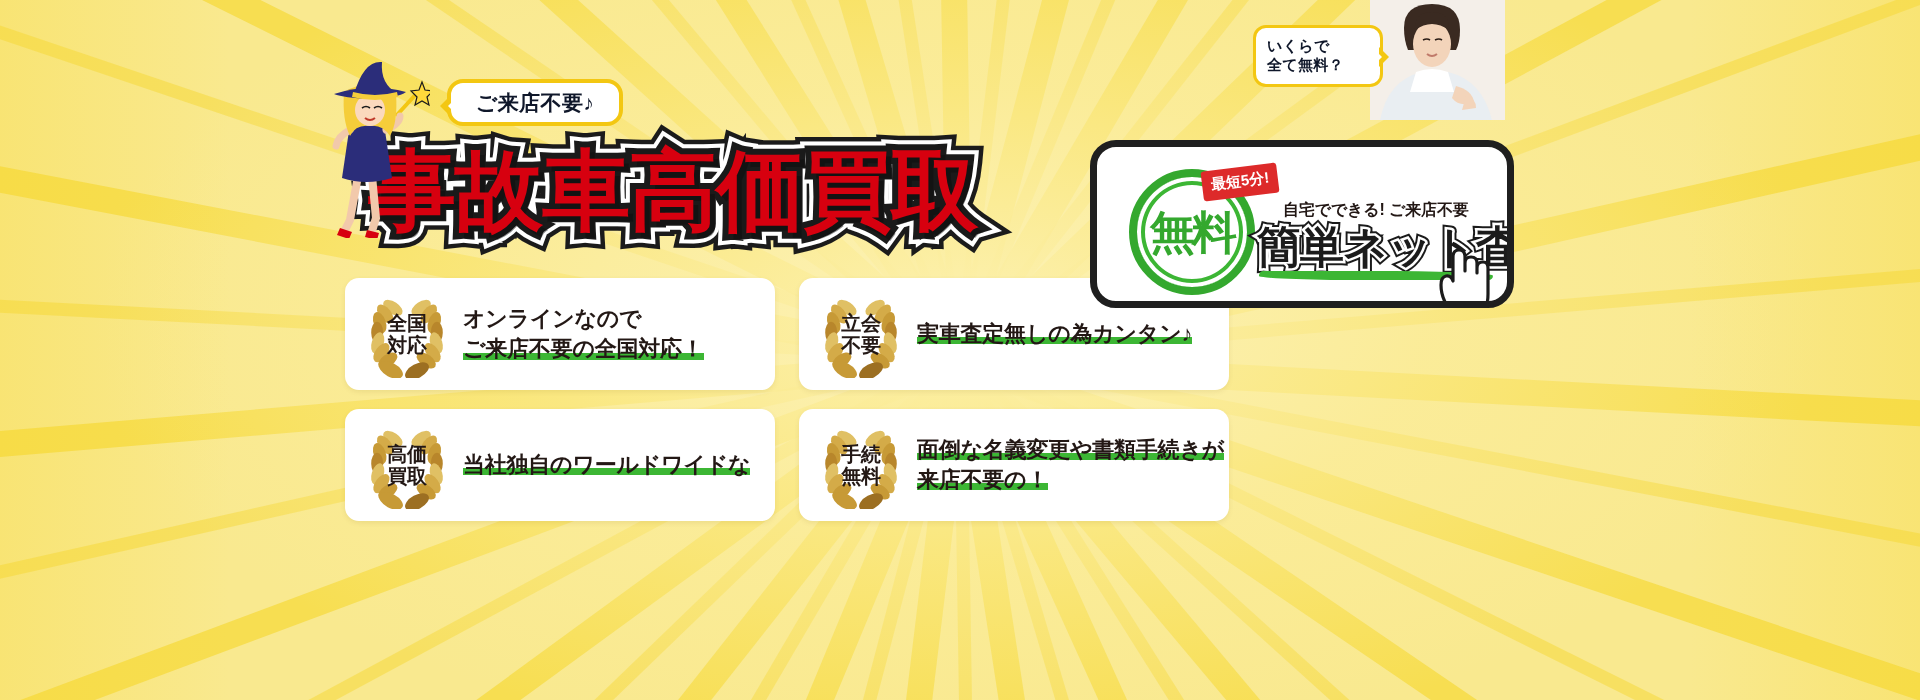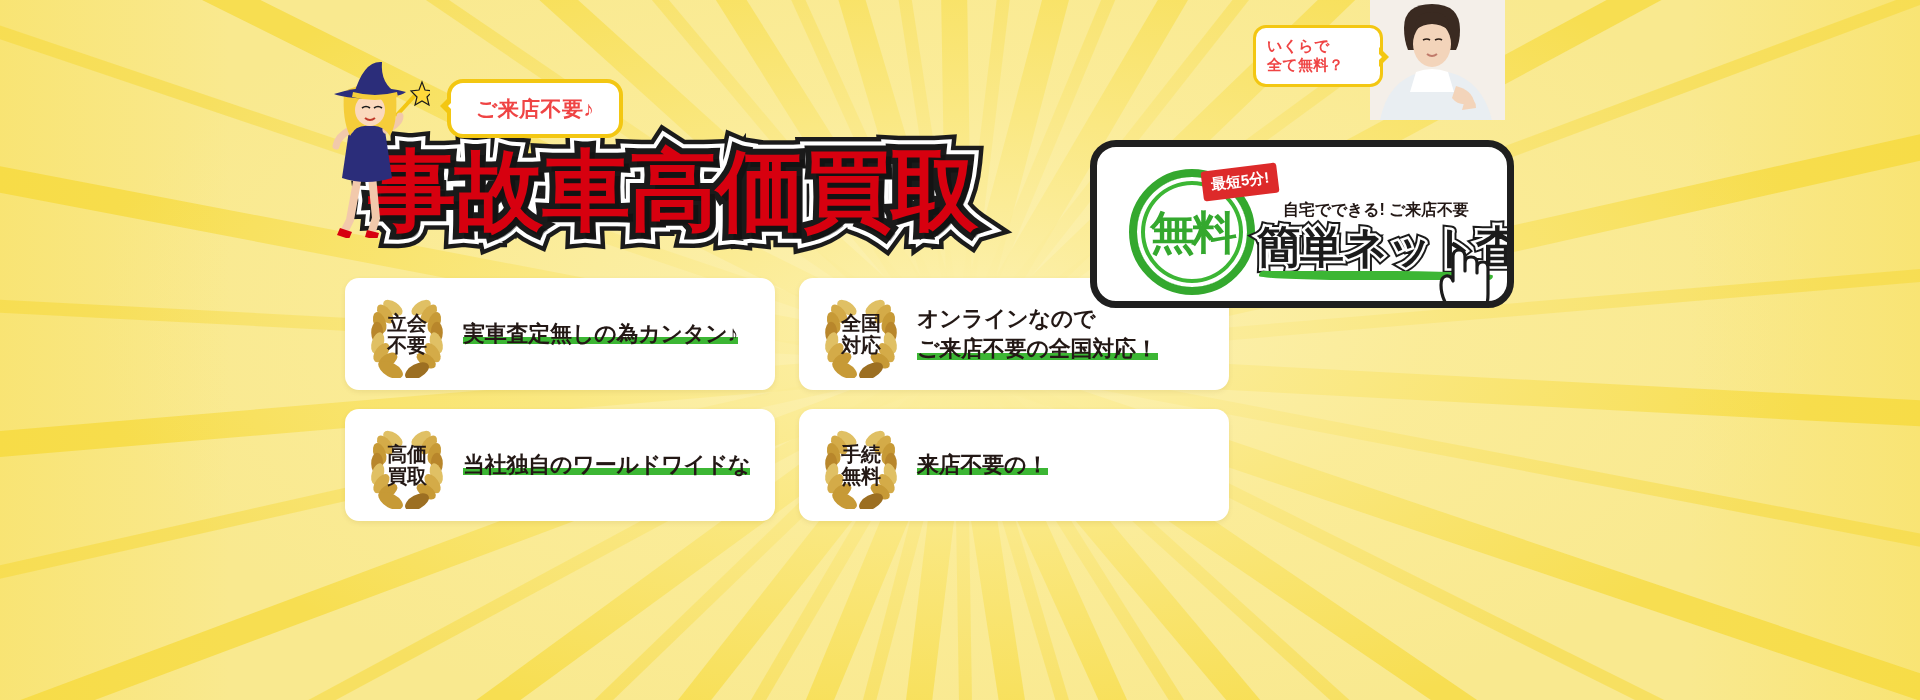--- a/index.html
+++ b/index.html
@@ -40,27 +40,27 @@
     pointer-events:none;
   }
 
   
   .bubble {
     position:absolute;
     background:#fff;
     border:4px solid #f3c712;
     border-radius:16px;
     font-weight:bold;
-    color:#ef4444;
+    color:#0f172a;
     z-index:22;
     letter-spacing:.02em;
   }
   .bubble-left {
     left:447px; top:79px;
-    width:176px; height:59px;
+    width:176px; height:47px;
     display:flex; align-items:center; justify-content:center;
     font-size:21px;
   }
   .bubble-left::before{
     content:""; position:absolute;
     left:-22px; top:12px;
     width:0;height:0;
     border:11px solid transparent;
     border-right-color:#f3c712;
   }
@@ -385,26 +385,27 @@
               <ellipse cx="73.3" cy="32.6" rx="11" ry="6" fill="#c79a36" transform="rotate(-70.3 73.3 32.6)"></ellipse>
               <ellipse cx="75.8" cy="42.7" rx="11" ry="6" fill="#b8862b" transform="rotate(-89.0 75.8 42.7)"></ellipse>
               <ellipse cx="75.3" cy="53.0" rx="11" ry="6" fill="#e0c064" transform="rotate(-107.7 75.3 53.0)"></ellipse>
               <ellipse cx="71.6" cy="62.6" rx="11" ry="6" fill="#d4ab48" transform="rotate(-126.3 71.6 62.6)"></ellipse>
               <ellipse cx="65.3" cy="70.5" rx="11" ry="6" fill="#c79a36" transform="rotate(-145.0 65.3 70.5)"></ellipse>
             </g>
     <ellipse cx="30" cy="80" rx="13" ry="7" fill="#c79a36" transform="rotate(28 30 80)"></ellipse>
     <ellipse cx="56" cy="81" rx="13" ry="7" fill="#9c6f22" transform="rotate(-28 56 81)"></ellipse>
   </svg>
           <div class="laurel-text">
-         <span>立会</span><br>
-         <span>不要</span>
+         <span>全国</span><br>
+         <span>対応</span>
        </div>
         </div>
         <div class="card-text">
-          <span class="ln "><span class="hl">実車査定無しの為カンタン♪</span></span>
+          <span class="ln"><span class="">オンラインなので</span></span>
+          <span class="ln"><span class="hl">ご来店不要の全国対応！</span></span>
         </div>
       </div>
       <div class="card">
         <div class="laurel">
           <svg viewBox="0 0 92 88" width="92" height="88">
     <g>
               <ellipse cx="31.9" cy="17.7" rx="11" ry="6" fill="#e0c064" transform="rotate(33.0 31.9 17.7)"></ellipse>
               <ellipse cx="24.2" cy="24.0" rx="11" ry="6" fill="#d4ab48" transform="rotate(51.7 24.2 24.0)"></ellipse>
               <ellipse cx="18.7" cy="32.6" rx="11" ry="6" fill="#c79a36" transform="rotate(70.3 18.7 32.6)"></ellipse>
               <ellipse cx="16.2" cy="42.7" rx="11" ry="6" fill="#b8862b" transform="rotate(89.0 16.2 42.7)"></ellipse>
@@ -418,27 +419,26 @@
               <ellipse cx="73.3" cy="32.6" rx="11" ry="6" fill="#c79a36" transform="rotate(-70.3 73.3 32.6)"></ellipse>
               <ellipse cx="75.8" cy="42.7" rx="11" ry="6" fill="#b8862b" transform="rotate(-89.0 75.8 42.7)"></ellipse>
               <ellipse cx="75.3" cy="53.0" rx="11" ry="6" fill="#e0c064" transform="rotate(-107.7 75.3 53.0)"></ellipse>
               <ellipse cx="71.6" cy="62.6" rx="11" ry="6" fill="#d4ab48" transform="rotate(-126.3 71.6 62.6)"></ellipse>
               <ellipse cx="65.3" cy="70.5" rx="11" ry="6" fill="#c79a36" transform="rotate(-145.0 65.3 70.5)"></ellipse>
             </g>
     <ellipse cx="30" cy="80" rx="13" ry="7" fill="#c79a36" transform="rotate(28 30 80)"></ellipse>
     <ellipse cx="56" cy="81" rx="13" ry="7" fill="#9c6f22" transform="rotate(-28 56 81)"></ellipse>
   </svg>
           <div class="laurel-text">
-         <span>全国</span><br>
-         <span>対応</span>
+         <span>立会</span><br>
+         <span>不要</span>
        </div>
         </div>
         <div class="card-text">
-          <span class="ln"><span class="">オンラインなので</span></span>
-          <span class="ln"><span class="hl">ご来店不要の全国対応！</span></span>
+          <span class="ln "><span class="hl">実車査定無しの為カンタン♪</span></span>
         </div>
       </div>
       <div class="card">
         <div class="laurel">
           <svg viewBox="0 0 92 88" width="92" height="88">
     <g>
               <ellipse cx="31.9" cy="17.7" rx="11" ry="6" fill="#e0c064" transform="rotate(33.0 31.9 17.7)"></ellipse>
               <ellipse cx="24.2" cy="24.0" rx="11" ry="6" fill="#d4ab48" transform="rotate(51.7 24.2 24.0)"></ellipse>
               <ellipse cx="18.7" cy="32.6" rx="11" ry="6" fill="#c79a36" transform="rotate(70.3 18.7 32.6)"></ellipse>
               <ellipse cx="16.2" cy="42.7" rx="11" ry="6" fill="#b8862b" transform="rotate(89.0 16.2 42.7)"></ellipse>
@@ -490,18 +490,19 @@
             </g>
     <ellipse cx="30" cy="80" rx="13" ry="7" fill="#c79a36" transform="rotate(28 30 80)"></ellipse>
     <ellipse cx="56" cy="81" rx="13" ry="7" fill="#9c6f22" transform="rotate(-28 56 81)"></ellipse>
   </svg>
           <div class="laurel-text">
          <span>手続</span><br>
          <span>無料</span>
        </div>
         </div>
         <div class="card-text">
+          <span class="ln "><span class="hl">面倒な名義変更や書類手続きが</span></span>
           <span class="ln"><span class="hl">来店不要の！</span></span>
         </div>
       </div>
     </div>
 
 </div>
 
 </body></html>

